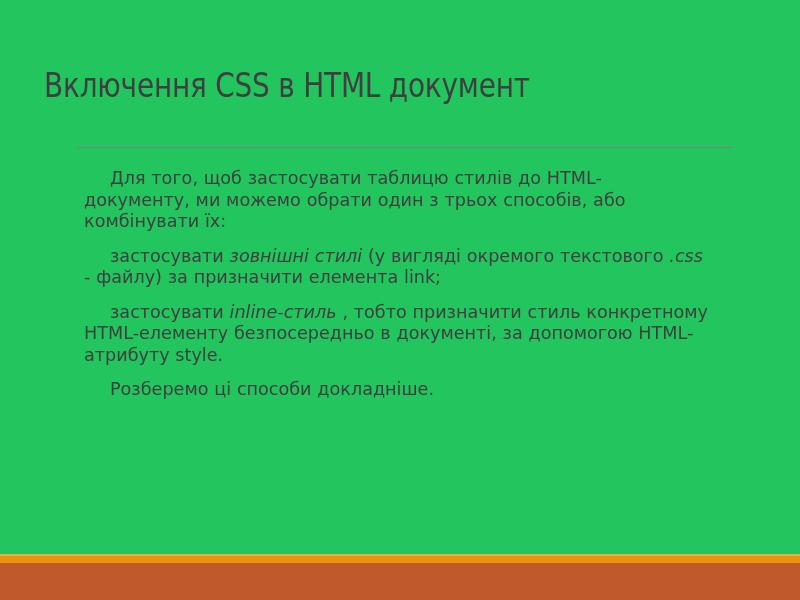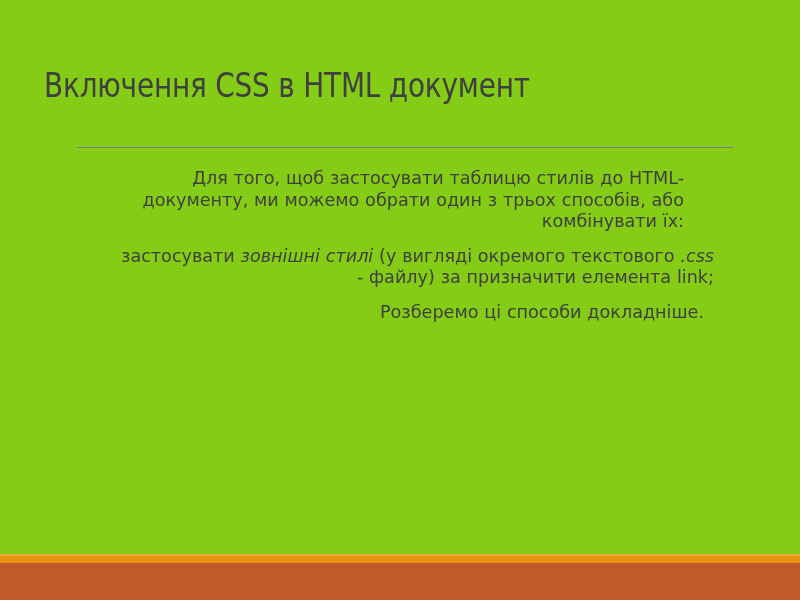--- a/index.html
+++ b/index.html
@@ -15,21 +15,21 @@
     overflow: hidden;
     position: relative;
   }
 
   .slide {
     position: absolute;
     left: 0;
     top: 0;
     width: 800px;
     height: 600px;
-    background: #84cc16;
+    background: #22c55e;
   }
 
   
   .slide-title {
     position: absolute;
     left: 44px;
     top: 42px;
     width: 720px;
     font-size: 33px;
     line-height: 44px;
@@ -60,21 +60,21 @@
     top: 168px;
     width: 648px;
   }
 
   .body-para {
     margin: 0 0 13px 0;
     font-size: 17.6px;
     line-height: 21.5px;
     color: #3f3f3f;
     text-indent: 26px;
-    text-align: right;
+    text-align: left;
     word-spacing: 0.2px;
   }
 
   .body-para:last-child {
     margin-bottom: 0;
   }
 
   .body-para em {
   }
 
@@ -120,20 +120,21 @@
 
   <div class="title-rule"></div>
 
   <div class="body-block">
 
     <p class="body-para para-intro">Для того, щоб застосувати таблицю стилів до HTML-документу, ми можемо обрати один з трьох способів, або комбінувати їх:</p>
 
     <p class="body-para para-one"><span>застосувати </span><em>зовнішні стилі</em><span> (у вигляді окремого текстового </span><em>.css</em><span> - файлу) за призначити елемента link;</span></p>
 
 
+    <p class="body-para para-three"><span>застосувати </span><em>inline-стиль</em><span> , тобто призначити стиль конкретному HTML-елементу безпосередньо в документі, за допомогою HTML-атрибуту style.</span></p>
 
     <p class="body-para para-final">Розберемо ці способи докладніше.</p>
 
   </div>
 
   <div class="band-accent-top"></div>
   <div class="band-accent"></div>
   <div class="band-main"></div>
 
 </div>

